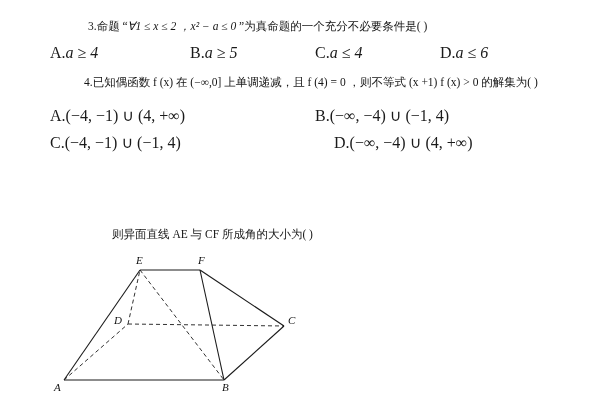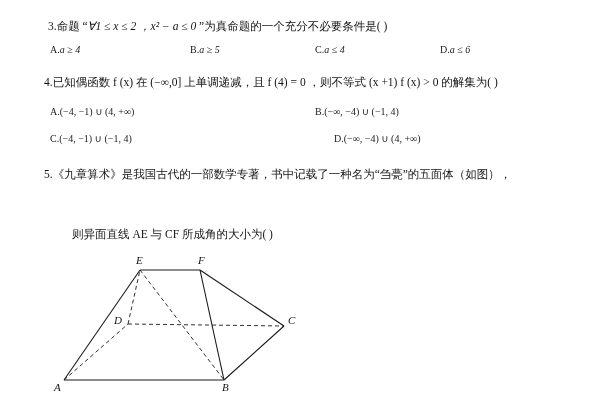--- a/index.html
+++ b/index.html
@@ -22,32 +22,33 @@
     padding: 0;
   }
   .q {
     position: absolute;
     font-size: 11.5px;
     line-height: 1.5;
     color: #141414;
   }
   .stem {
     white-space: nowrap;
+    margin-left: 40px;
   }
   .mi {
     font-family: "Liberation Serif", serif;
     font-style: italic;
   }
   .mn {
     font-family: "Liberation Serif", serif;
     font-style: normal;
   }
   .opt-row {
     position: absolute;
-    font-size: 10px;
+    font-size: 16px;
     white-space: nowrap;
   }
   .fig {
     position: absolute;
   }
   .wm {
     position: absolute;
     right: 6px;
     bottom: 8px;
     width: 150px;
@@ -99,23 +100,20 @@
   <div class="opt-row q4b">
     <span>B.</span><span class="mn">(−∞, −4) ∪ (−1, 4)</span>
   </div>
   <div class="opt-row q4c">
     <span>C.</span><span class="mn">(−4, −1) ∪ (−1, 4)</span>
   </div>
   <div class="opt-row q4d">
     <span>D.</span><span class="mn">(−∞, −4) ∪ (4, +∞)</span>
   </div>
 
-  <div class="q stem q5l1">
-    <span>5.</span><span>《九章算术》是我国古代的一部数学专著，书中记载了一种名为“刍甍”的五面体（如图），</span>
-  </div>
   <div class="q stem q5l3">
     <span>则异面直线 AE 与 CF 所成角的大小为(    )</span>
   </div>
 
   <div class="fig" style="left:52px; top:252px;">
     <svg width="300" height="140" viewBox="0 0 300 140" xmlns="http://www.w3.org/2000/svg">
       <g fill="none" stroke="#1a1a1a" stroke-width="1.1">
 
         <path d="M 12 128 L 88 18"></path>
         <path d="M 88 18 L 148 18"></path>

